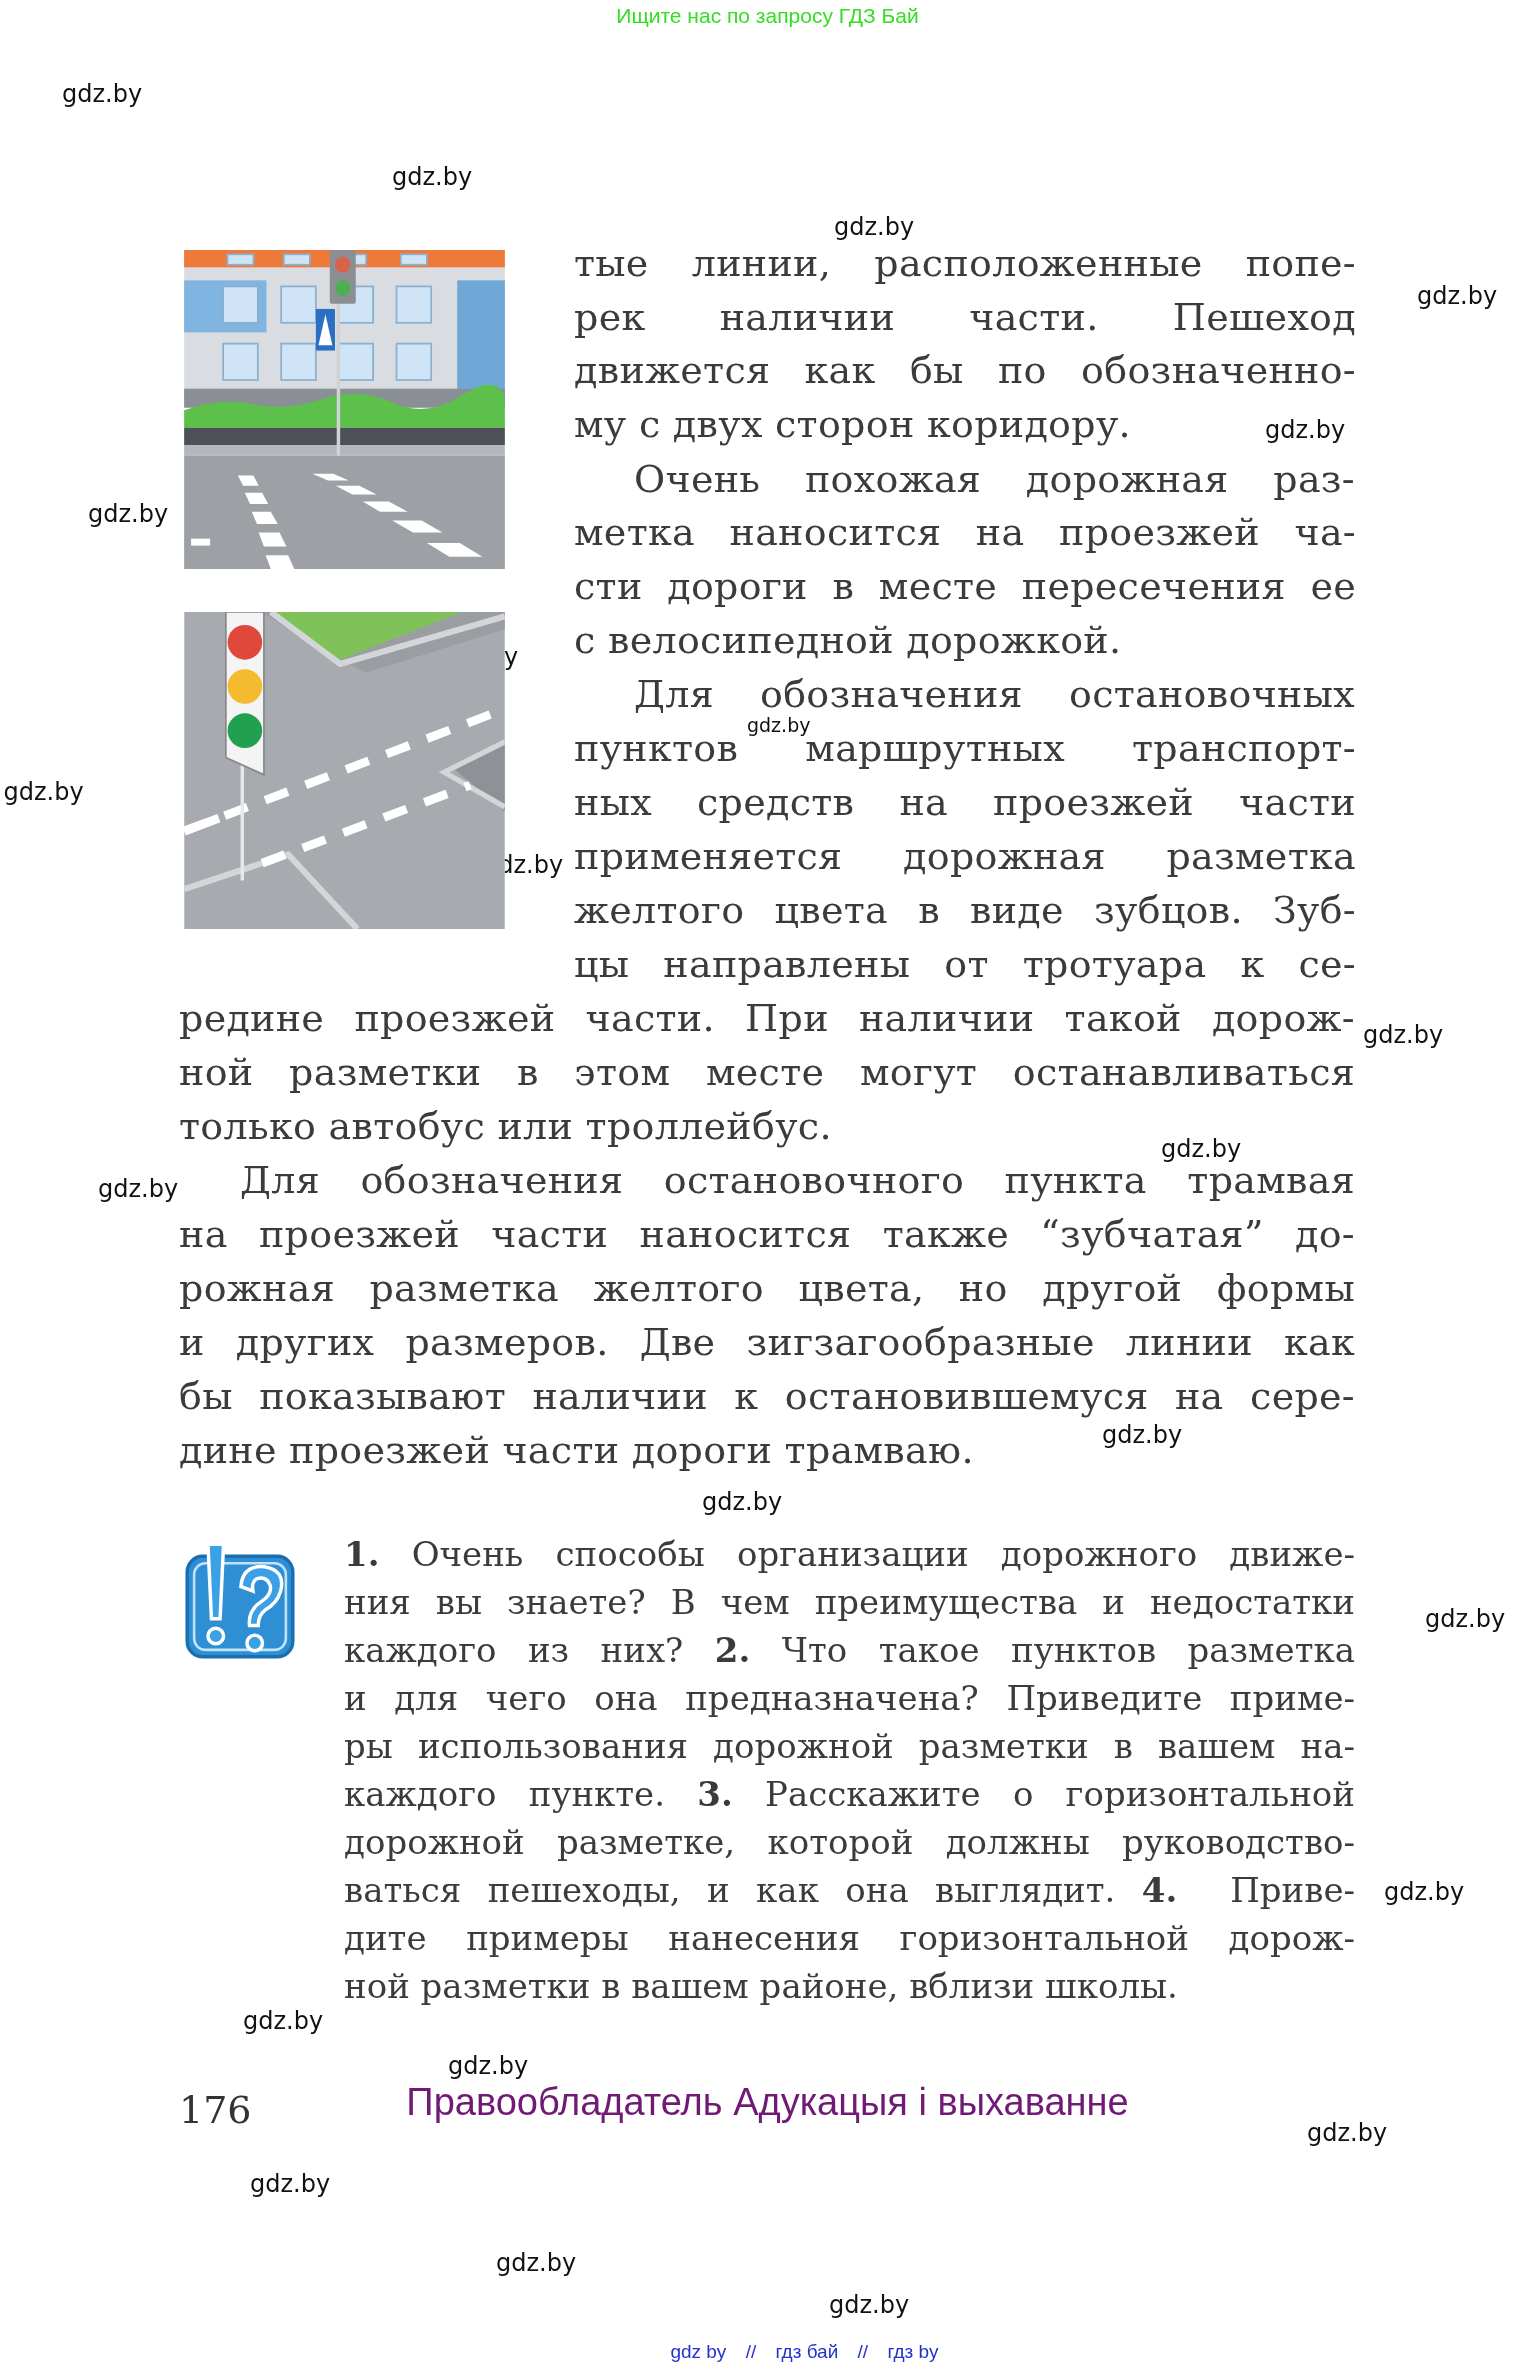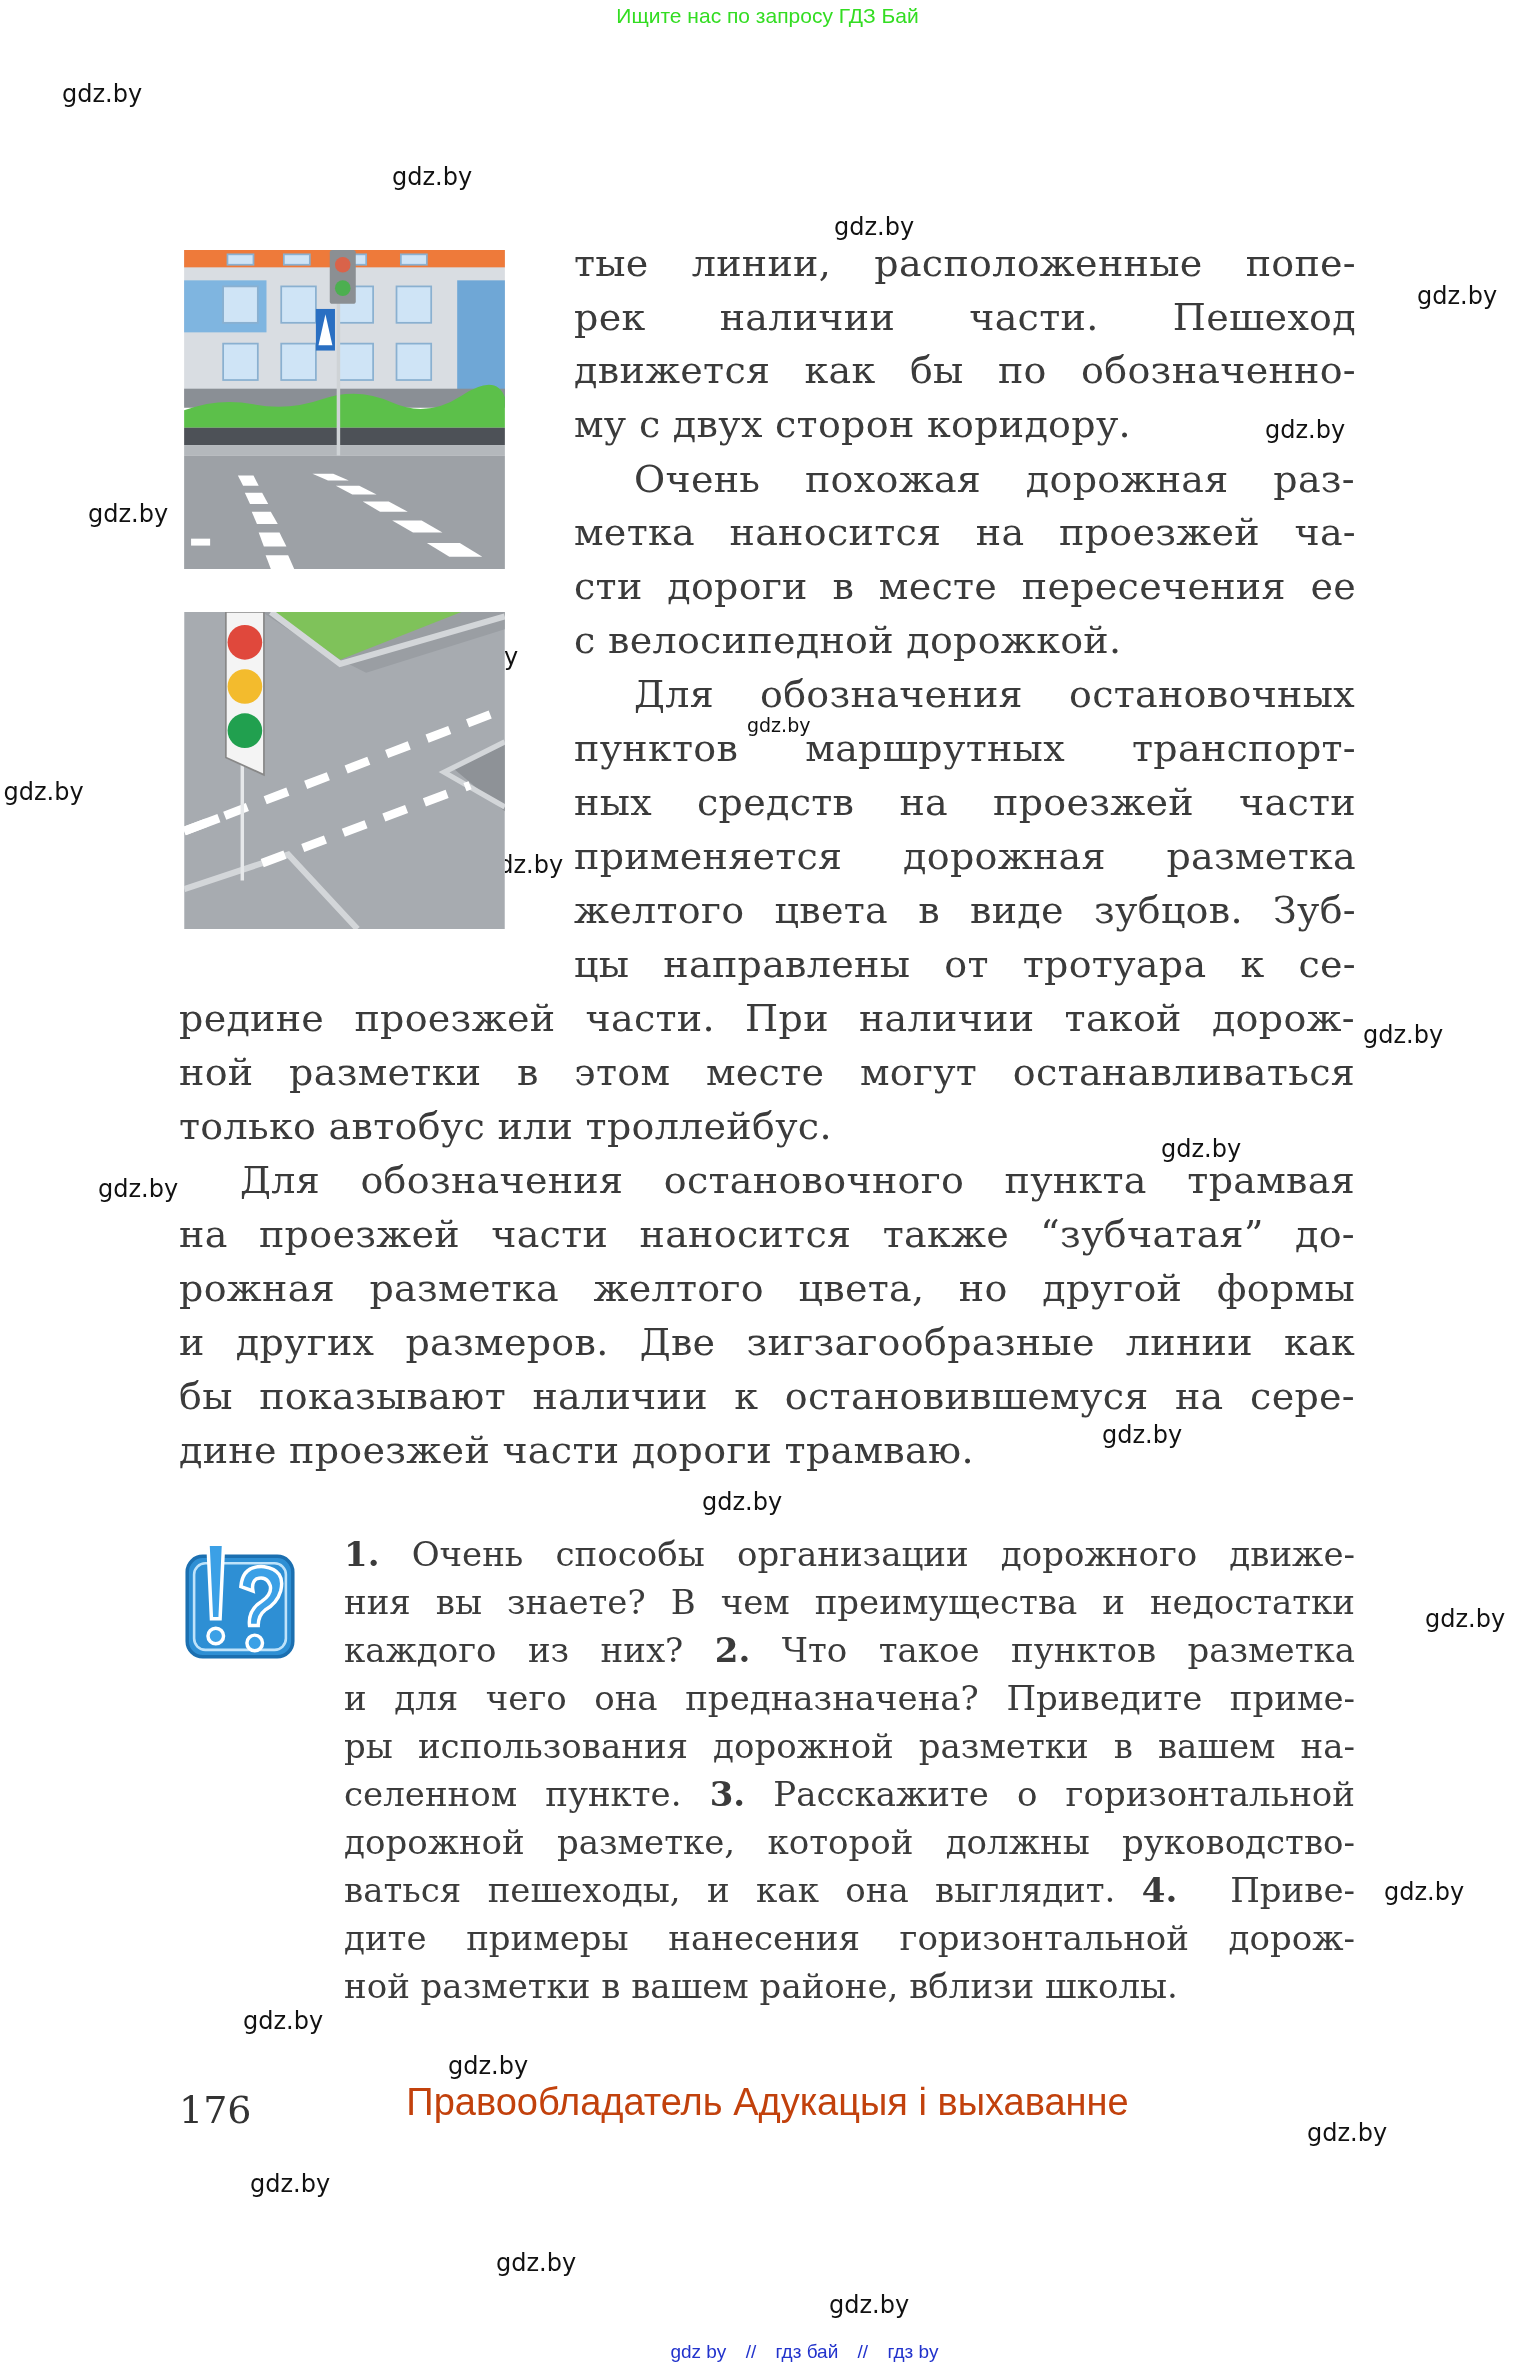--- a/index.html
+++ b/index.html
@@ -6,21 +6,21 @@
   body { width:1535px; height:2377px; position:relative; overflow:hidden; font-family:"Liberation Sans", sans-serif; }
   .abs { position:absolute; }
   .top-banner { top:3.5px; left:0; width:1535px; text-align:center; color:#33dd22; font-size:21px; font-family:"Liberation Sans", sans-serif; }
   .wm { position:absolute; color:#111; font-family:"DejaVu Sans", sans-serif; font-size:24px; white-space:nowrap; }
   .wm.small { font-size:19px; }
   .body-line { position:absolute; font-family:"DejaVu Serif", serif; color:#3b3b3b; font-size:38px; white-space:nowrap; text-align:justify; text-align-last:justify; letter-spacing:0.3px; }
   .q-line { position:absolute; font-family:"DejaVu Serif", serif; color:#3b3b3b; font-size:34px; white-space:nowrap; text-align:justify; text-align-last:justify; }
   .q-line.last, .body-line.last { text-align-last:left; }
   .illus { position:absolute; overflow:hidden; box-shadow:0 0 12px 5.2px #ffffff inset; }
   .page-num { position:absolute; left:179px; top:2088px; font-family:"DejaVu Serif", serif; font-size:38px; color:#333; }
-  .copyright { position:absolute; left:0; width:1535px; top:2081px; text-align:center; font-family:"Liberation Sans", sans-serif; font-size:38px; color:#c2410c; }
+  .copyright { position:absolute; left:0; width:1535px; top:2081px; text-align:center; font-family:"Liberation Sans", sans-serif; font-size:38px; color:#701a75; }
   .footer { position:absolute; left:0; width:1535px; top:2341px; text-align:center; font-family:"Liberation Sans", sans-serif; font-size:19px; color:#2233cc;padding-left:37px; }
   .footer span { margin:0 7px; }
 </style>
 </head>
 <body>
 
 <div class="abs top-banner">Ищите нас по запросу ГДЗ Бай</div>
 
 <div>
   <span class="wm" style="left:62px;top:80px">gdz.by</span>
@@ -161,21 +161,21 @@
     <circle cx="84" cy="120" r="9" fill="#3ba0e6" stroke="#ffffff" stroke-width="4"></circle>
   </svg>
 </div>
 
 <div id="questions">
     <div class="q-line" style="left: 344px; top: 1534px; width: 1011px;"><span style="font-weight: bold; white-space: pre;">1.</span><span style="white-space: pre;"> Очень способы организации дорожного движе-</span></div>
     <div class="q-line" style="left: 344px; top: 1582px; width: 1011px;"><span style="white-space: pre;">ния вы знаете? В чем преимущества и недостатки</span></div>
     <div class="q-line" style="left: 344px; top: 1630px; width: 1011px;"><span style="white-space: pre;">каждого из них? </span><span style="font-weight: bold; white-space: pre;">2.</span><span style="white-space: pre;"> Что такое пунктов разметка</span></div>
     <div class="q-line" style="left: 344px; top: 1678px; width: 1011px;"><span style="white-space: pre;">и для чего она предназначена? Приведите приме-</span></div>
     <div class="q-line" style="left: 344px; top: 1726px; width: 1011px;"><span style="white-space: pre;">ры использования дорожной разметки в вашем на-</span></div>
-    <div class="q-line" style="left: 344px; top: 1774px; width: 1011px;"><span style="white-space: pre;">селенном пункте. </span><span style="font-weight: bold; white-space: pre;">3.</span><span style="white-space: pre;"> Расскажите о горизонтальной</span></div>
+    <div class="q-line" style="left: 344px; top: 1774px; width: 1011px;"><span style="white-space: pre;">каждого пункте. </span><span style="font-weight: bold; white-space: pre;">3.</span><span style="white-space: pre;"> Расскажите о горизонтальной</span></div>
     <div class="q-line" style="left: 344px; top: 1822px; width: 1011px;"><span style="white-space: pre;">дорожной разметке, которой должны руководство-</span></div>
     <div class="q-line" style="left: 344px; top: 1870px; width: 1011px;"><span style="white-space: pre;">ваться пешеходы, и как она выглядит. </span><span style="font-weight: bold; white-space: pre;">4.</span><span style="white-space: pre;">  Приве-</span></div>
     <div class="q-line" style="left: 344px; top: 1918px; width: 1011px;"><span style="white-space: pre;">дите примеры нанесения горизонтальной дорож-</span></div>
     <div class="q-line last" style="left: 344px; top: 1966px; width: 1011px;"><span style="white-space: pre;">ной разметки в вашем районе, вблизи школы.</span></div>
   </div>
 
 <div class="page-num">176</div>
 <div class="copyright">Правообладатель Адукацыя і выхаванне</div>
 
 <div class="footer">

